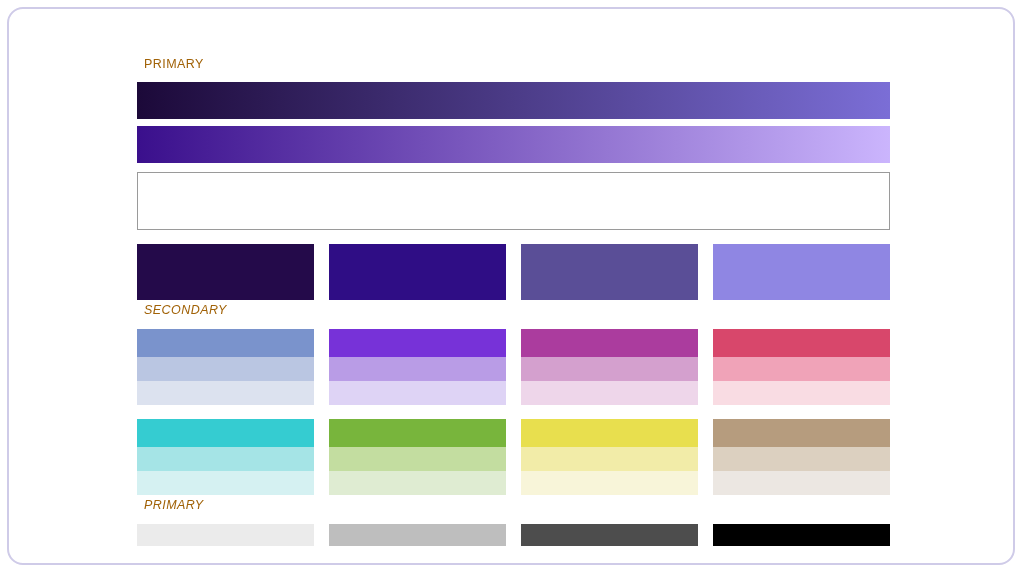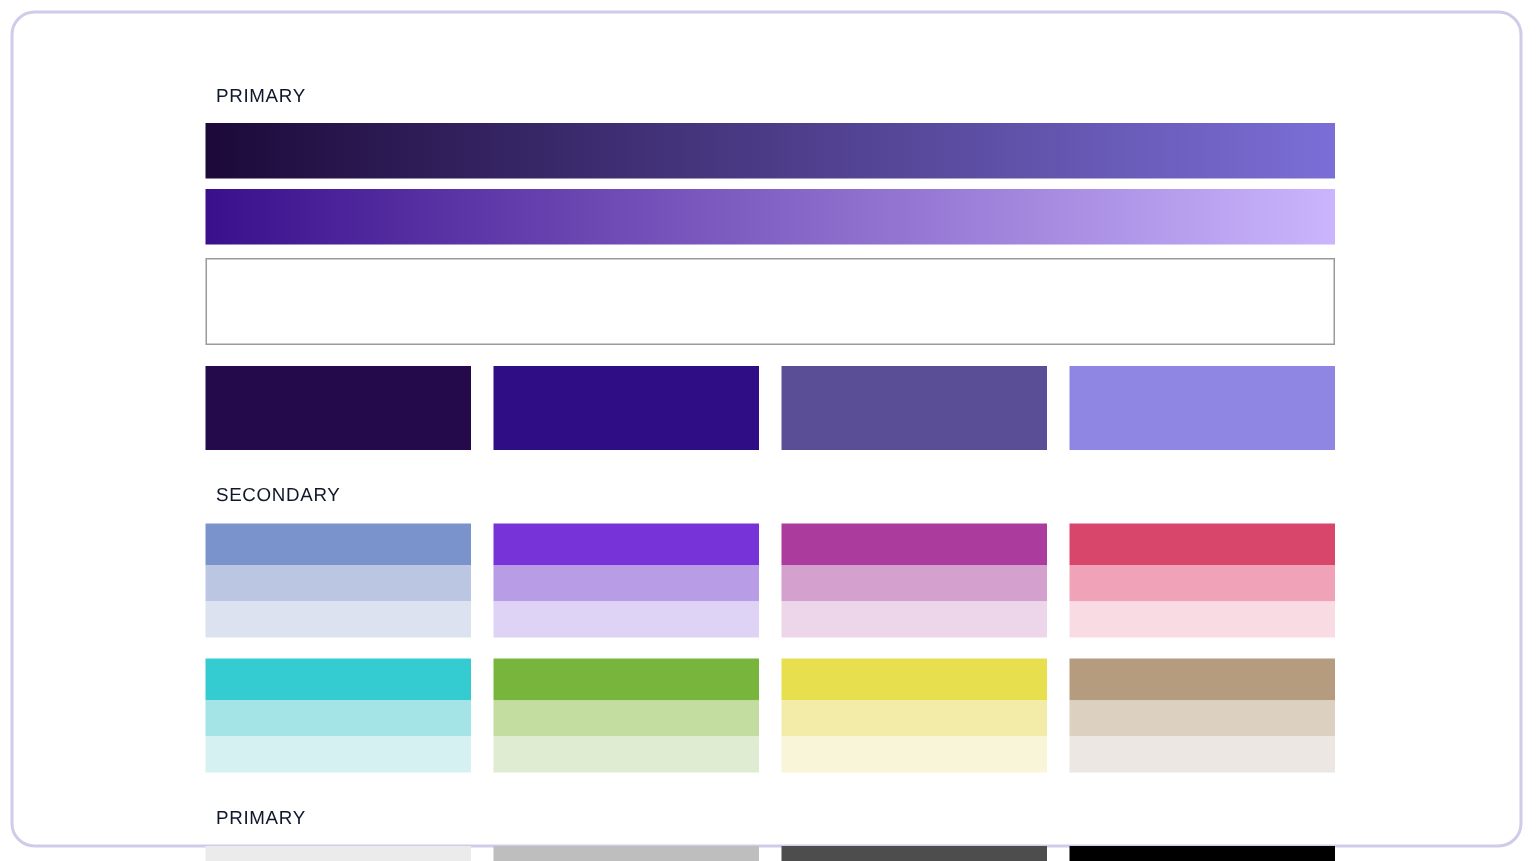--- a/index.html
+++ b/index.html
@@ -30,21 +30,21 @@
     position: absolute;
     left: 128px;
     top: 38px;
     width: 760px;
     height: 500px;
   }
 
   .section-label {
     font-size: 12.5px;
     letter-spacing: 0.45px;
-    color: #0f172a;
+    color: #a16207;
     font-family: "Liberation Sans", sans-serif;
     line-height: 1;
     padding-left: 7px;
   }
 
   .label-primary { margin-top: 11px; }
 
   .gradient-bar {
     width: 753px;
     height: 37px;
@@ -87,21 +87,21 @@
     display: flex;
     width: 753px;
     justify-content: space-between;
     margin-top: 12px;
   }
   .neutral-block {
     width: 177px;
     height: 22px;
   }
   .row-gap-md { margin-top: 14px; }
-  .label-gap { margin-top: 24px; }
+  .label-gap { margin-top: 4px; font-style: italic; }
 </style>
 </head>
 <body>
 
 <div class="app-frame" style="border-color: rgb(207, 203, 232); background: rgb(255, 255, 255);">
   <div class="palette-canvas">
 
     <div class="section-label label-primary">PRIMARY</div>
 
     <div class="gradient-bar" style="background: linear-gradient(to right, rgb(28, 9, 57) 0%, rgb(123, 110, 214) 100%);"></div>

